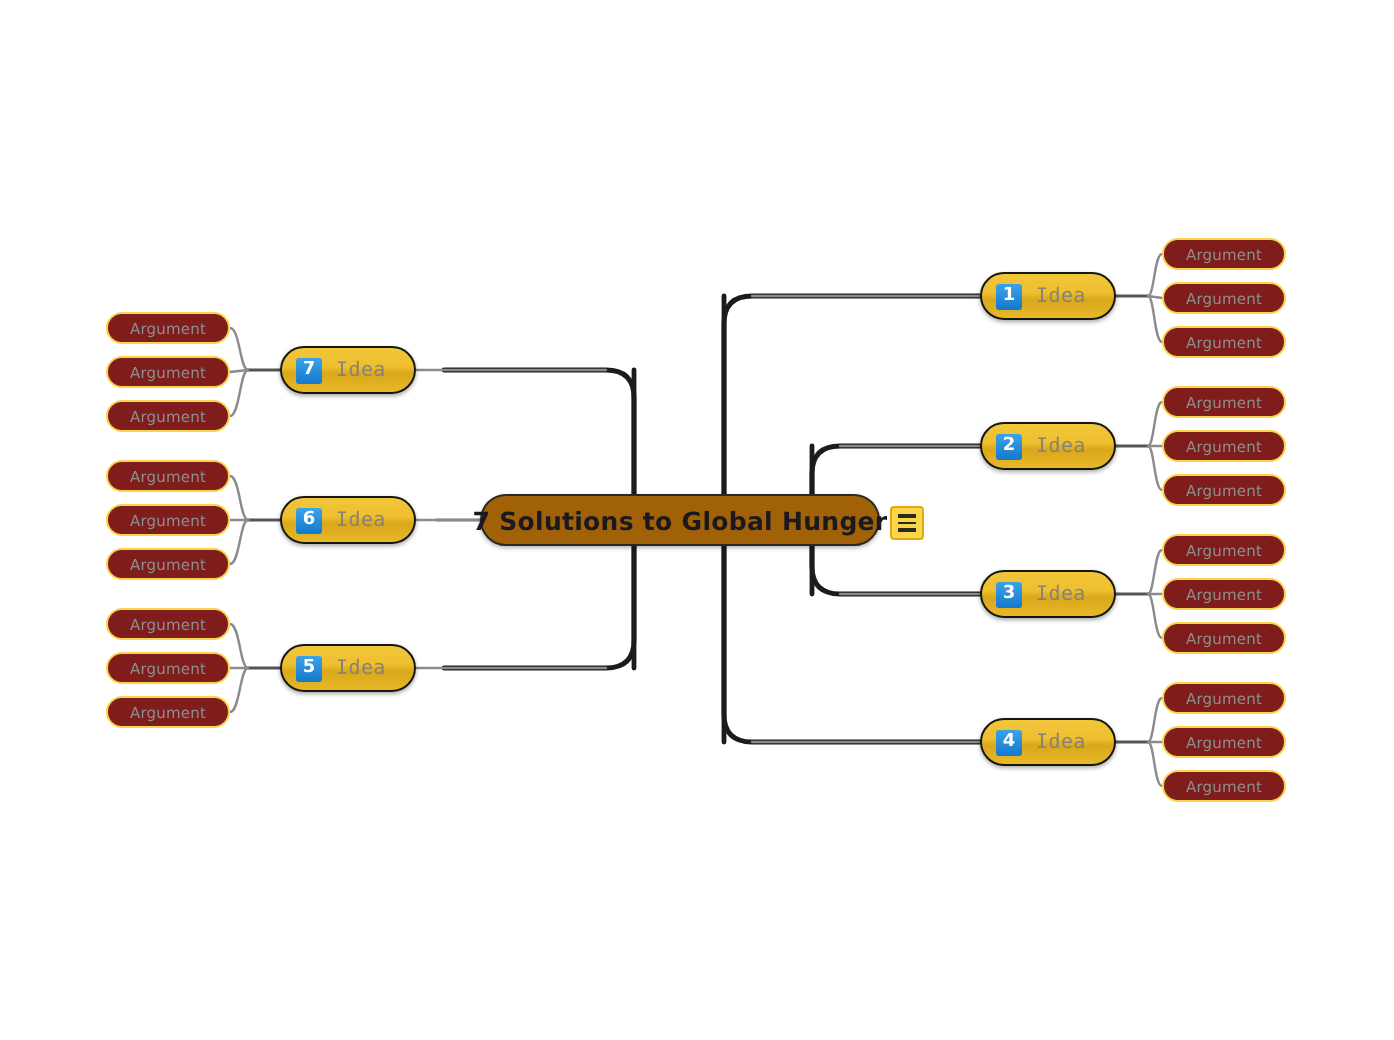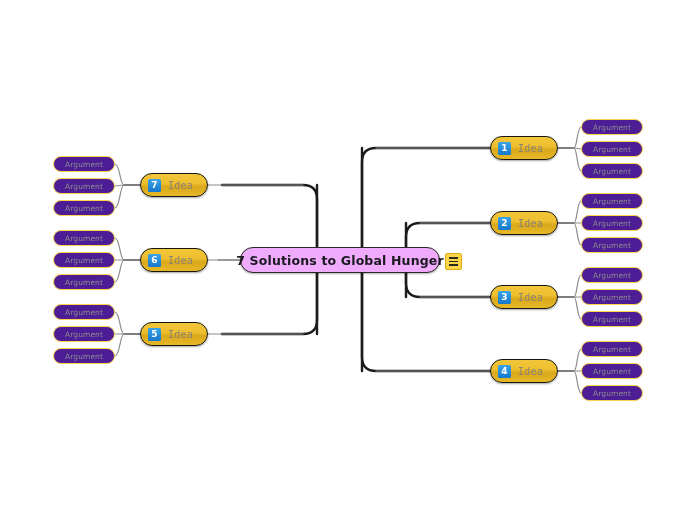--- a/index.html
+++ b/index.html
@@ -29,21 +29,21 @@
 
   
   .root-node {
     position: absolute;
     display: flex;
     align-items: center;
     justify-content: center;
     box-sizing: border-box;
     height: 26px;
     padding: 0 14px;
-    background: #f0abfc;
+    background: #a16207;
     border: 1.6px solid #2a2a20;
     border-radius: 13px;
     box-shadow: 0 1px 2px rgba(0,0,0,0.30);
     white-space: nowrap;
     z-index: 6;
   }
   .root-label {
     font-family: "DejaVu Sans", sans-serif;
     font-size: 12.5px;
     font-weight: bold;
@@ -113,21 +113,21 @@
 
   
   .arg-node {
     position: absolute;
     display: flex;
     align-items: center;
     justify-content: center;
     box-sizing: border-box;
     width: 62px;
     height: 16px;
-    background: #4c1d95;
+    background: #7f1d1d;
     border: 1.4px solid #fbd34d;
     border-radius: 8px;
     z-index: 4;
   }
   .arg-label {
     font-family: "DejaVu Sans", sans-serif;
     font-size: 7.5px;
     color: #8e8e8e;
     letter-spacing: 0.1px;
     white-space: nowrap;

